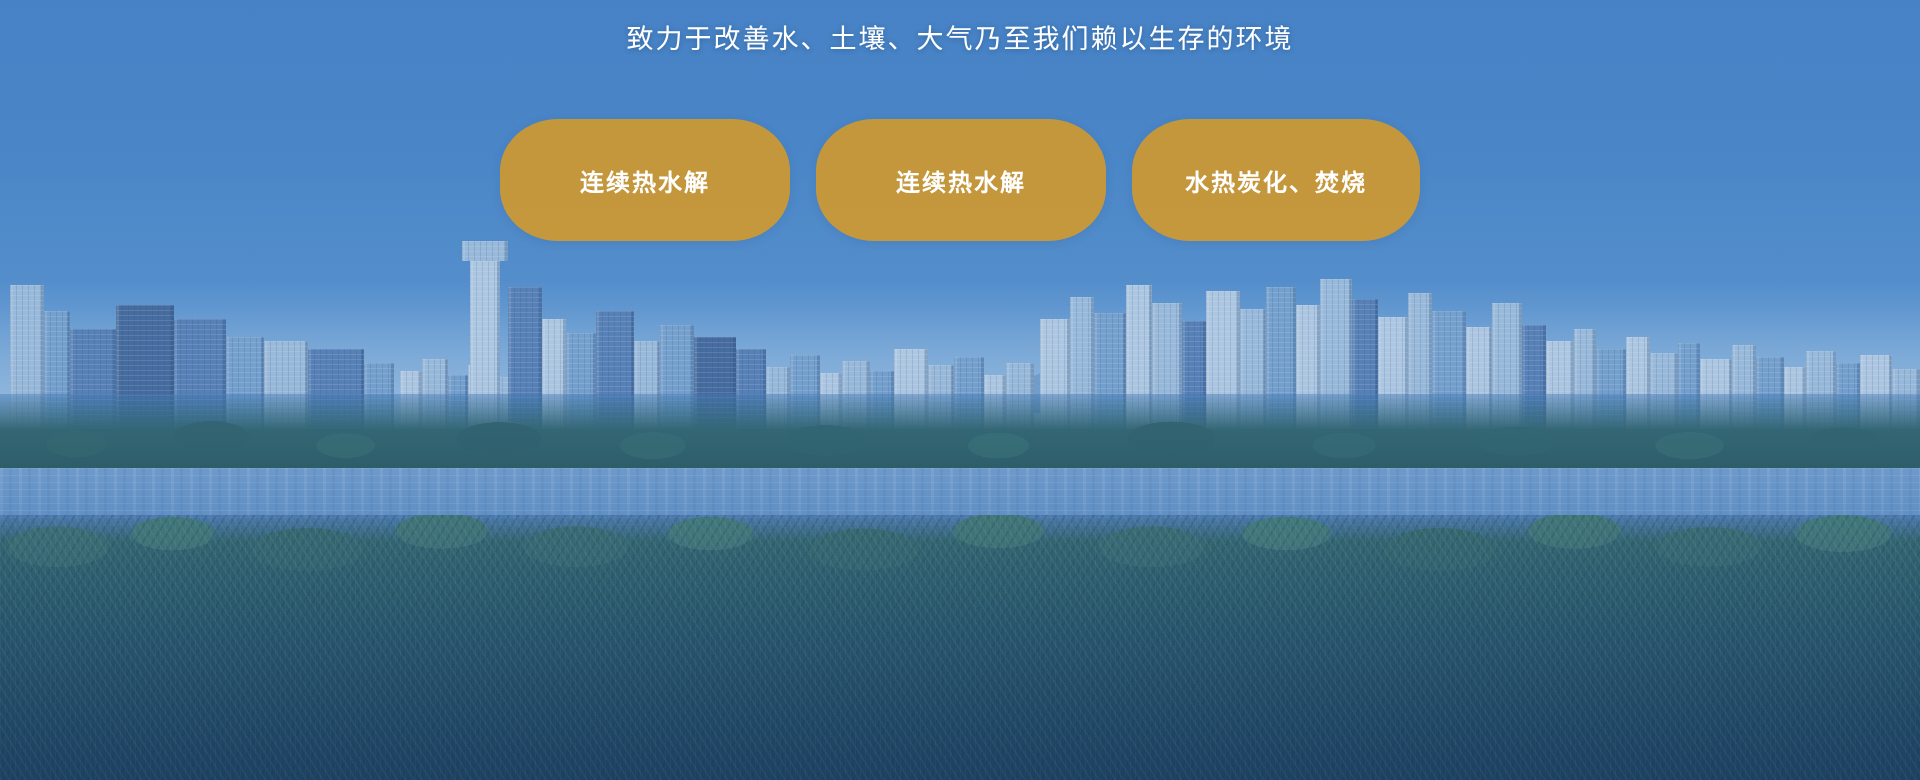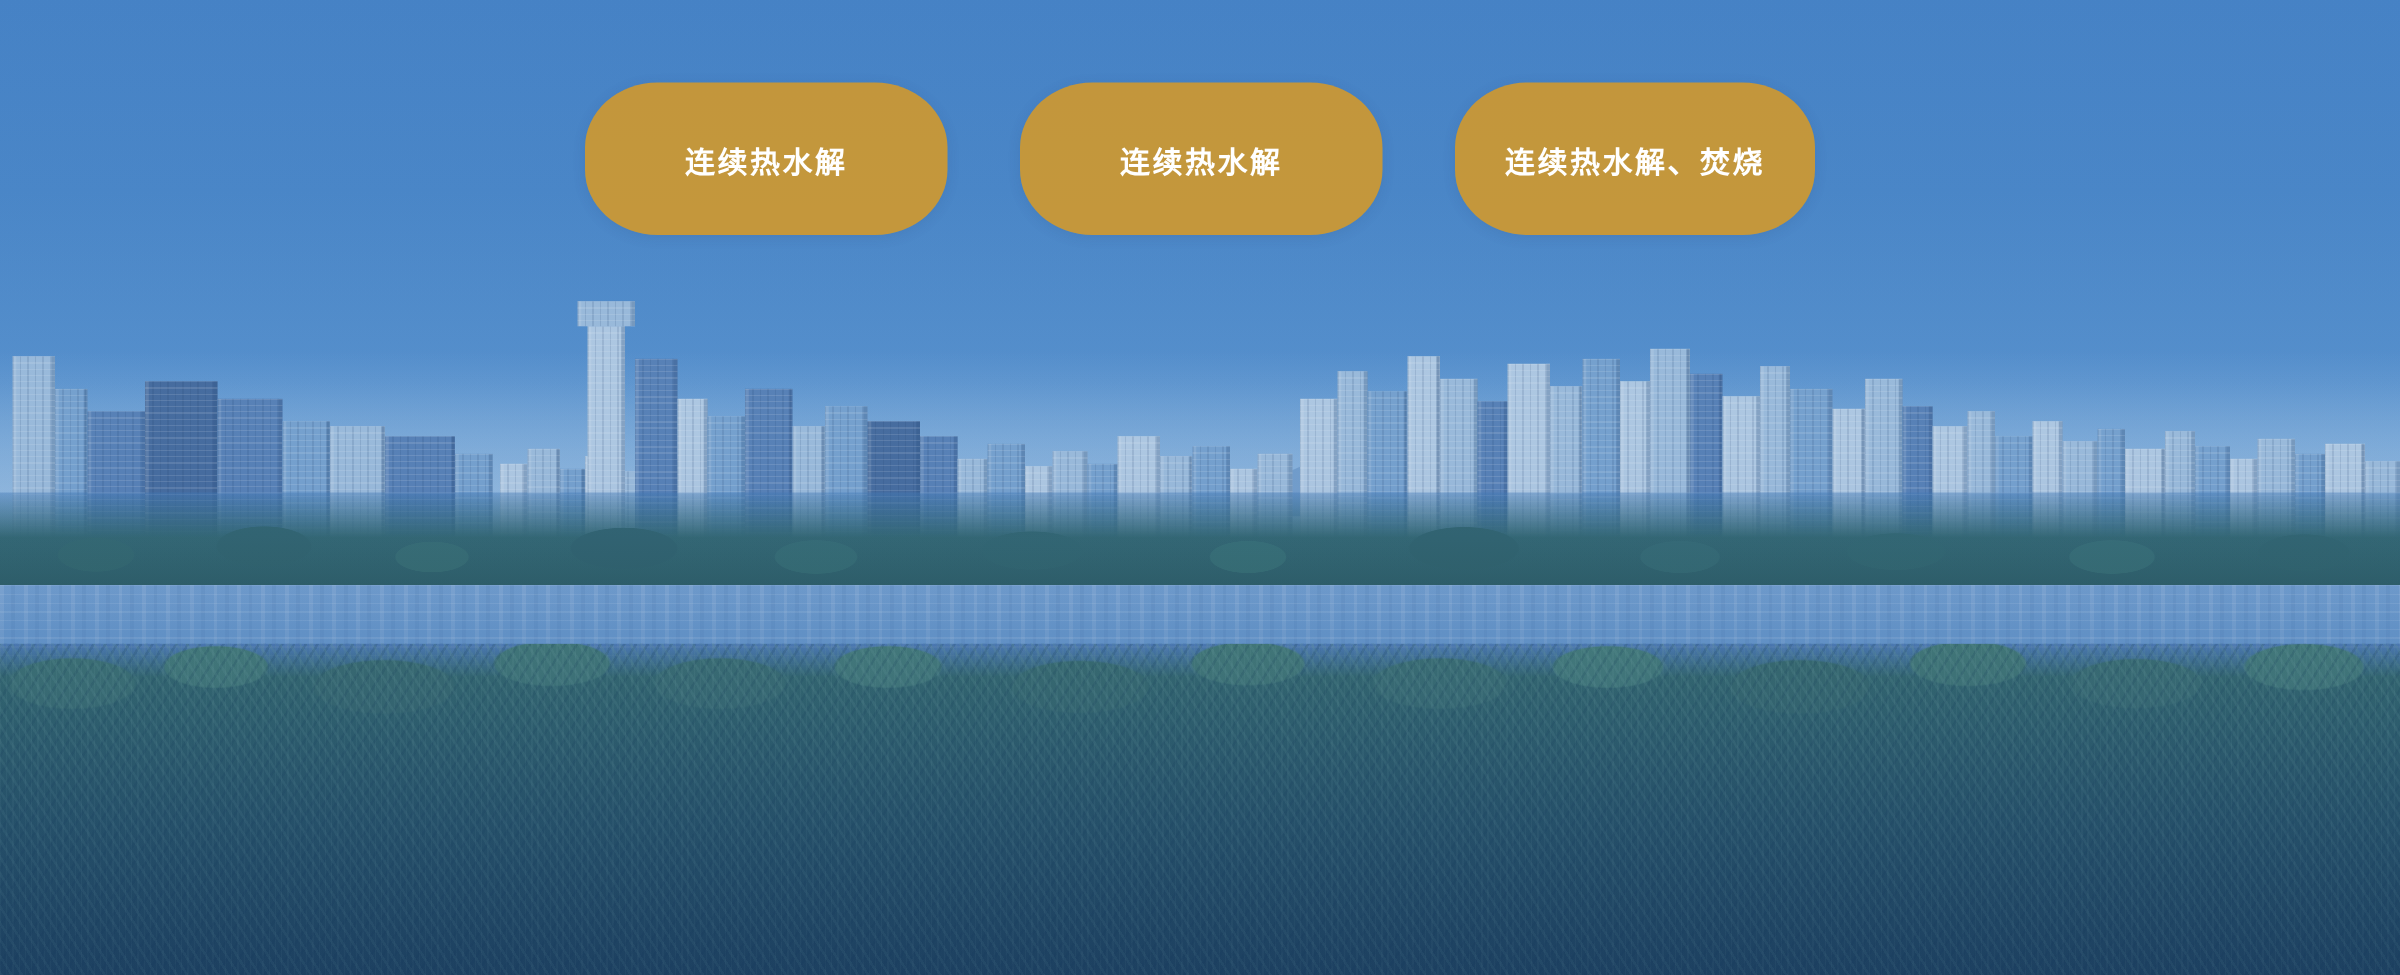--- a/index.html
+++ b/index.html
@@ -214,21 +214,21 @@
     font-size: 27px;
     font-weight: normal;
     letter-spacing: 2px;
     line-height: 1;
     text-shadow: 0 1px 5px rgba(25,60,110,.45);
   }
 
   .pill-row {
     margin-top: 66px;
     display: flex;
-    gap: 58px;
+    gap: 26px;
   }
   .pill {
     width: 290px;
     height: 122px;
     border-radius: 58px / 52px;
     background: rgba(226,155,25,.80);
     display: flex;
     align-items: center;
     justify-content: center;
     color: #ffffff;
@@ -340,26 +340,27 @@
   </div>
 
   <div class="foliage">
     <div class="foliage-tex"></div>
     <div class="foliage-tint"></div>
   </div>
 
   <div class="overlay"></div>
 
   <div class="content">
+    <div class="subhead">致力于改善水、土壤、大气乃至我们赖以生存的环境</div>
     <div class="pill-row">
       <div class="pill">
         <span>连续热水解</span>
       </div>
       <div class="pill">
         <span>连续热水解</span>
       </div>
       <div class="pill">
-        <span>连续热水解、焚烧</span>
+        <span>水热炭化、焚烧</span>
       </div>
     </div>
   </div>
 
 </div>
 
 </body></html>

